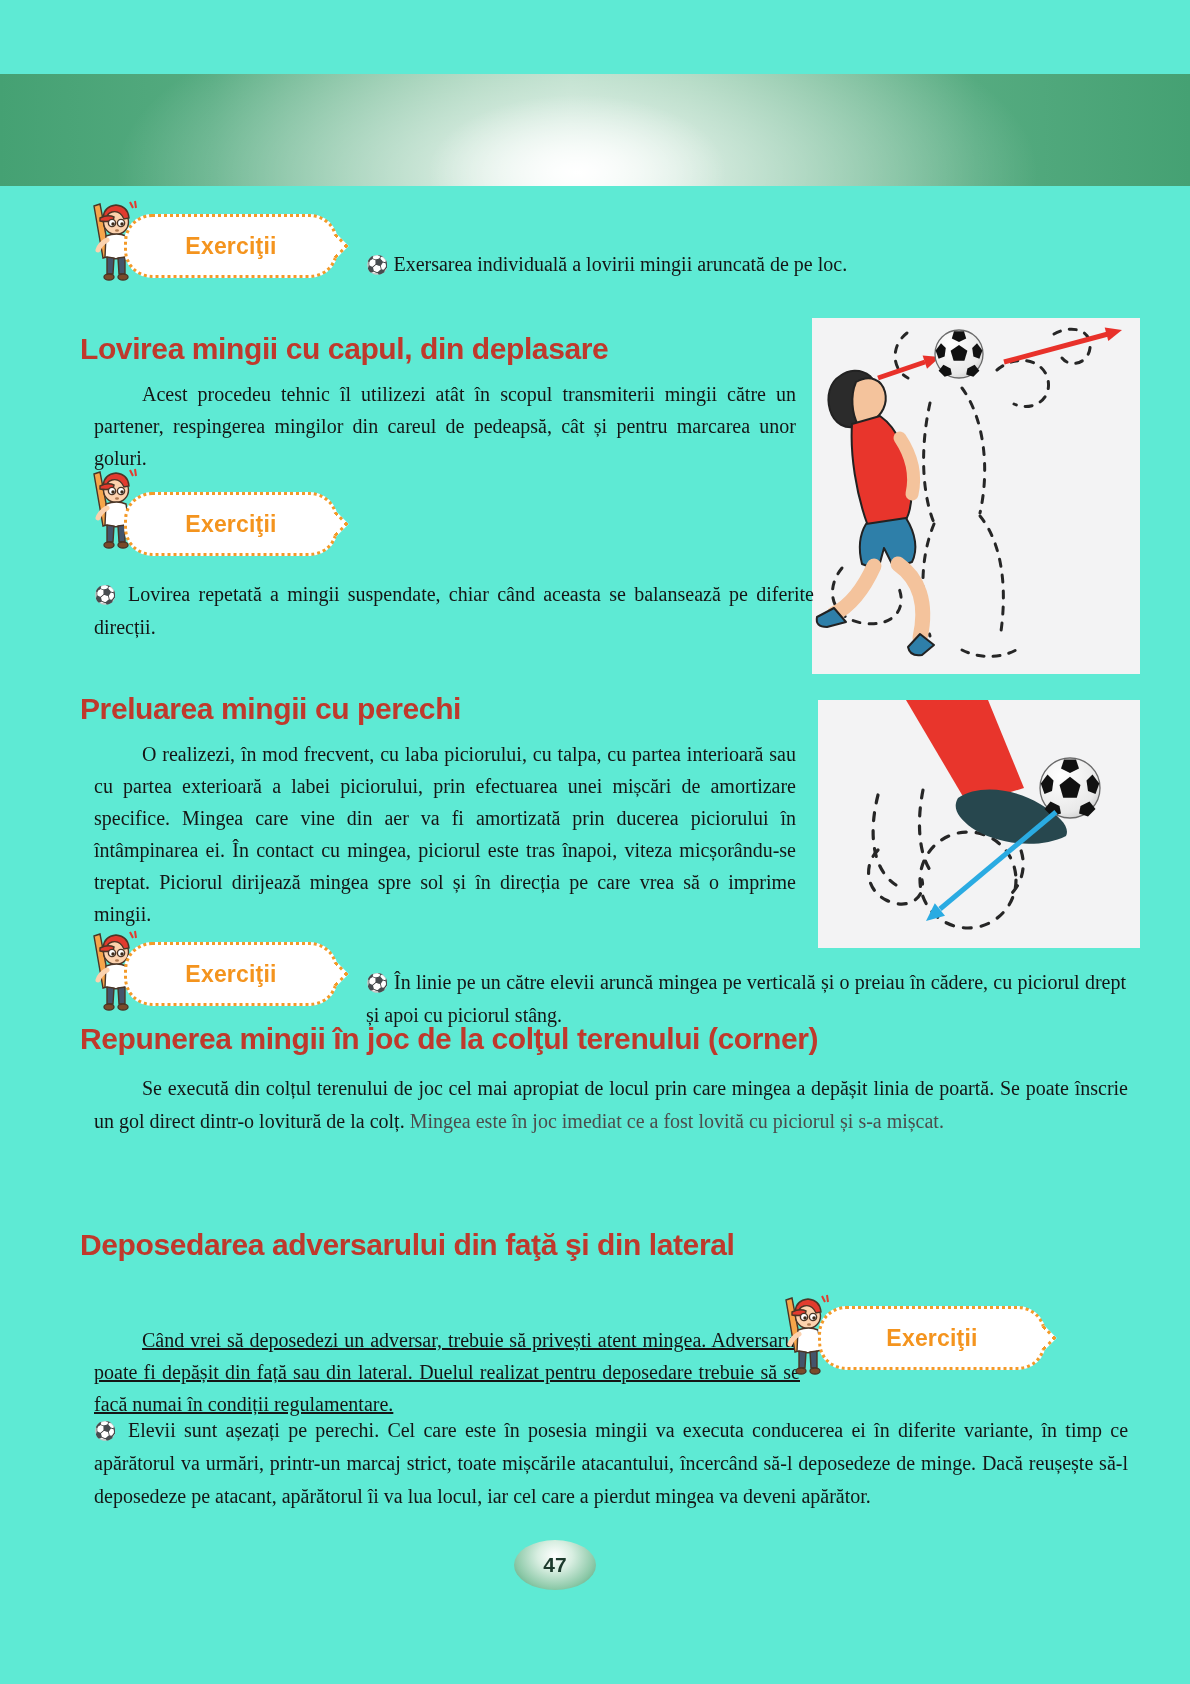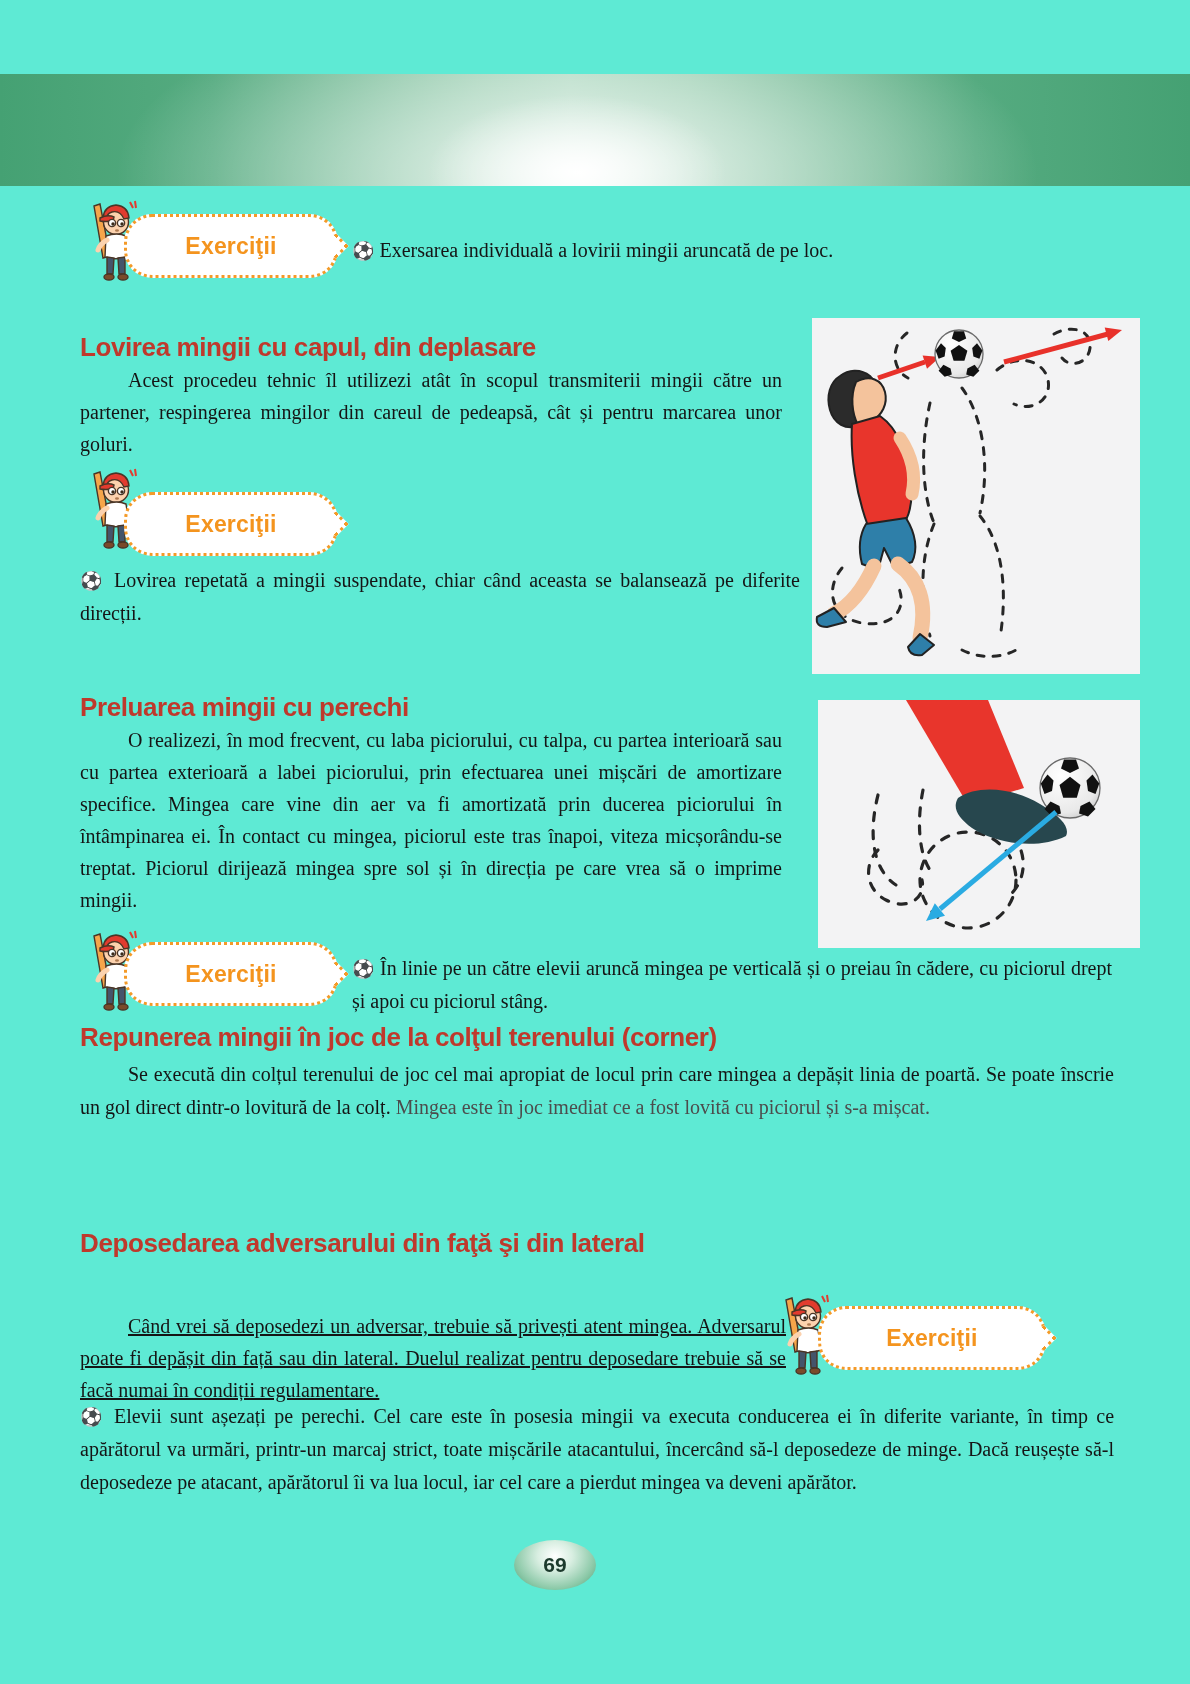--- a/index.html
+++ b/index.html
@@ -9,24 +9,24 @@
   }
   .band {
     position:absolute; left:0; top:74px; width:1190px; height:112px;
     background:
       radial-gradient(ellipse 230px 120px at 48.5% 88%, rgba(255,255,255,1) 0%, rgba(255,255,255,0) 65%),
       radial-gradient(ellipse 640px 260px at 48.5% 88%, rgba(255,255,255,0.85) 0%, rgba(255,255,255,0) 72%),
       linear-gradient(90deg, #45a173 0%, #55ab80 18%, #8cc7a6 40%, #9bcfb2 48%, #8cc7a6 58%, #55ab80 82%, #45a173 100%);
   }
   .sec-h {
     position:absolute; font-family:"Liberation Sans", sans-serif; font-weight:bold;
-    font-size:26px; letter-spacing:-0.4px; color:#bf392c; white-space:nowrap;
+    font-size:30px; letter-spacing:-0.4px; color:#bf392c; white-space:nowrap;
   }
   .para {
-    position:absolute; font-size:20px; line-height:32px; text-align:justify; margin:0;
+    position:absolute; font-size:20px; line-height:32px; text-align:justify; margin:14px;
   }
   .para.ind { text-indent:48px; }
   .lh33 { line-height:33px; }
   .gray { color:#4c4c4c; }
   .ball-glyph { font-family:"DejaVu Sans", sans-serif; font-size:18px; }
   .badge { position:absolute; }
   .boy { position:absolute; width:62px; height:92px; }
   .bubble {
     position:absolute; border:3px dotted #f49a28; border-radius:28px; background:#ffffff;
     display:flex; align-items:center; justify-content:center;
@@ -271,16 +271,16 @@
       <span class="bubble-label">Exerciţii</span>
     </div>
   </div>
 
   <p class="para lh33" style="left:80px;top:1400px;width:1034px;">
     <span class="ball-glyph">⚽</span>
     <span>Elevii sunt așezați pe perechi. Cel care este în posesia mingii va executa conducerea ei în diferite variante, în timp ce apărătorul va urmări, printr-un marcaj strict, toate mișcările atacantului, încercând să-l deposedeze de minge. Dacă reușește să-l deposedeze pe atacant, apărătorul îi va lua locul, iar cel care a pierdut mingea va deveni apărător.</span>
   </p>
 
   <div class="pagenum">
-    <span>69</span>
+    <span>47</span>
   </div>
 
 </div>
 
 </body></html>

